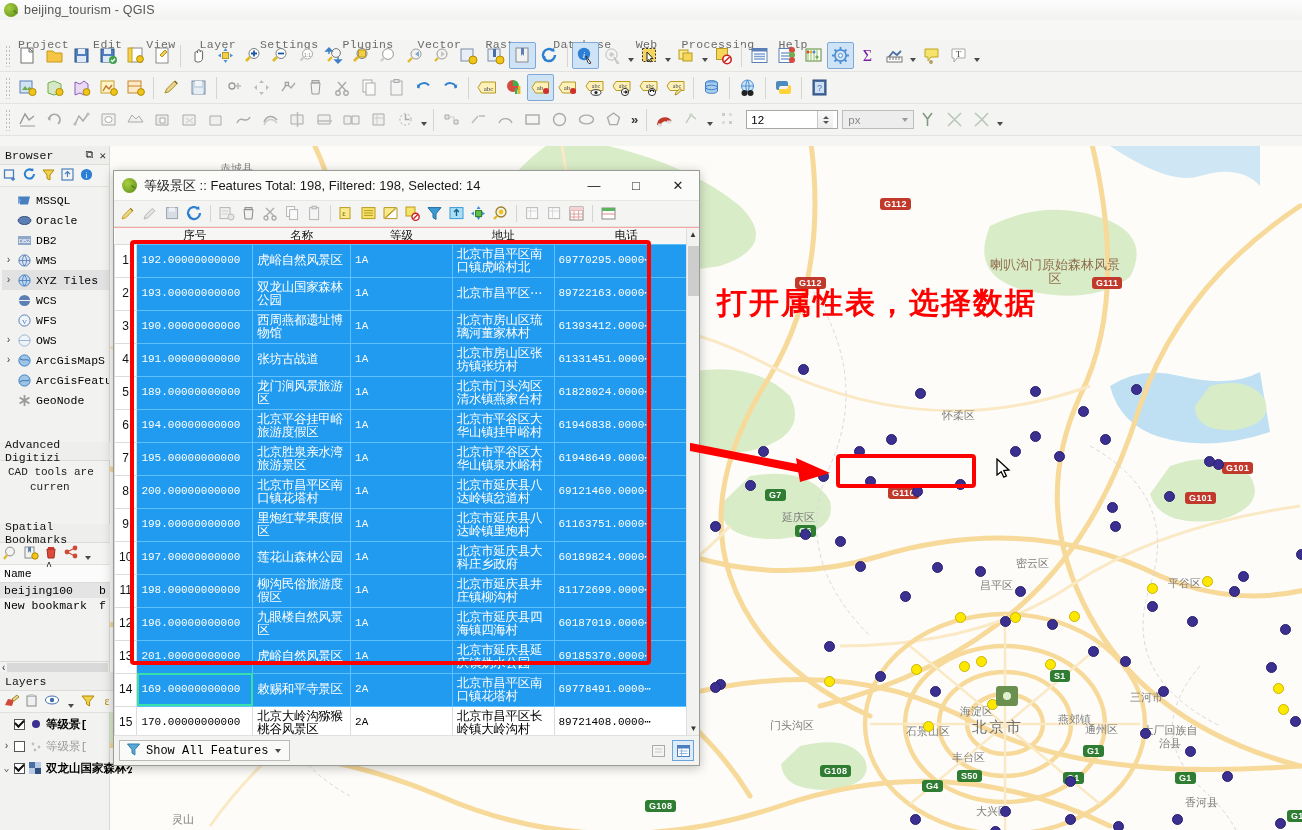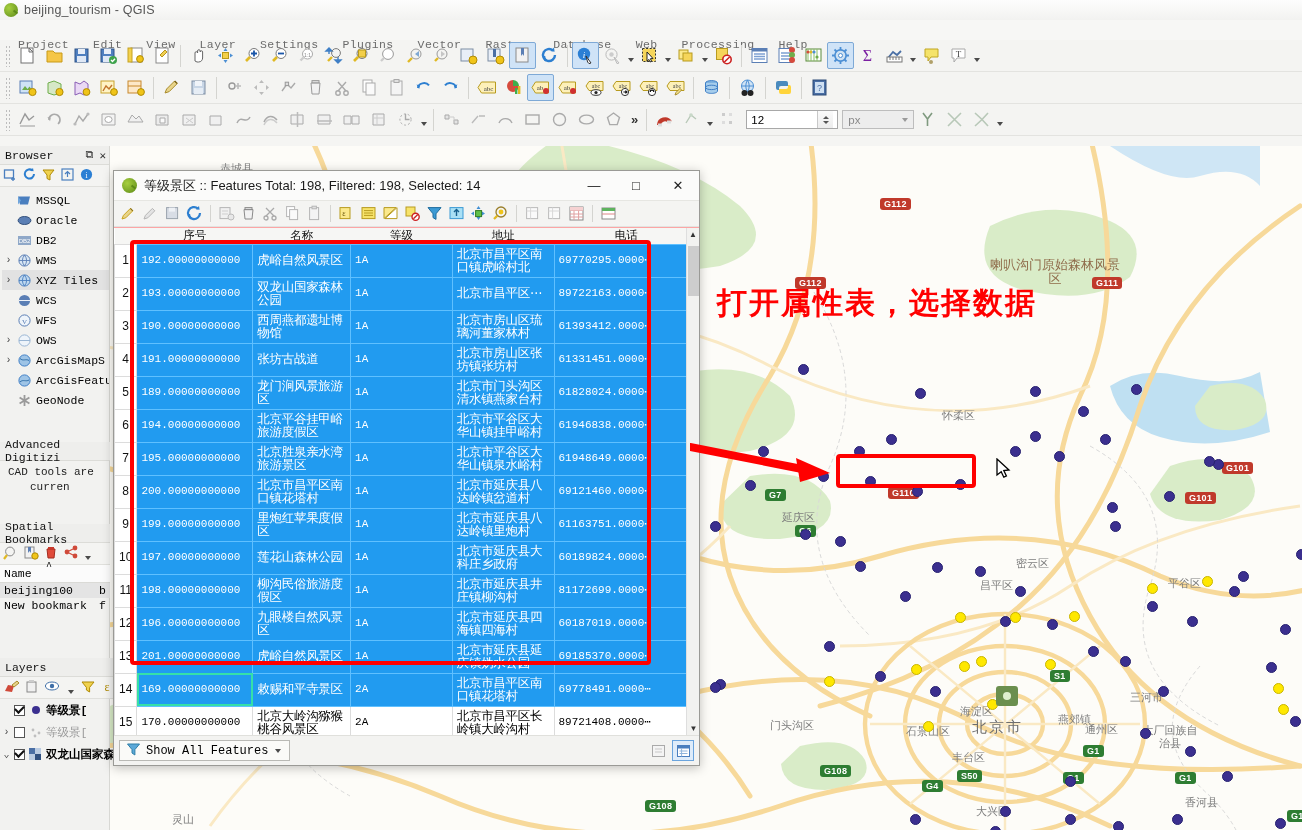--- a/index.html
+++ b/index.html
@@ -85,21 +85,21 @@
   .sb-panel { position:absolute; top:378px; left:0; width:110px; }
   .sb-head { display:flex; font-family:"Liberation Mono",monospace; font-size:11.5px;
     border-bottom:1px solid #dadad6; padding:2px 4px; background:#fbfbfb; position:relative; }
   .sb-row { font-family:"Liberation Mono",monospace; font-size:11.5px; padding:1px 4px;
     display:flex; justify-content:space-between; }
   .sb-row.sel { background:#e4e4e4; }
   .hscroll { height:12px; border-top:1px solid #dadad6; display:flex; align-items:center; padding:0 2px; }
   .hscroll .lt { font-size:10px; color:#222; }
   .hscroll .bar { flex:1; height:9px; background:#d9d9d9; margin-left:2px; }
 
-  .layers-panel { position:absolute; top:512px; left:0; width:132px; bottom:0; }
+  .layers-panel { position:absolute; top:526px; left:0; width:132px; bottom:0; }
   .lyr-row { display:flex; align-items:center; gap:3px; height:22px; padding-left:2px;
     font-family:"Liberation Mono",monospace; font-size:11.5px; white-space:nowrap; }
   .cb { width:11px; height:11px; border:1px solid #555; background:#fff; flex:none;
     display:flex; align-items:center; justify-content:center; }
   .cb.on:after { content:""; width:7px; height:4px; border-left:2px solid #111;
     border-bottom:2px solid #111; transform:rotate(-45deg) translate(1px,-1px); }
   .lyr-bold { font-weight:bold; }
   .lyr-grey { color:#9a9a9a; }
 
   

